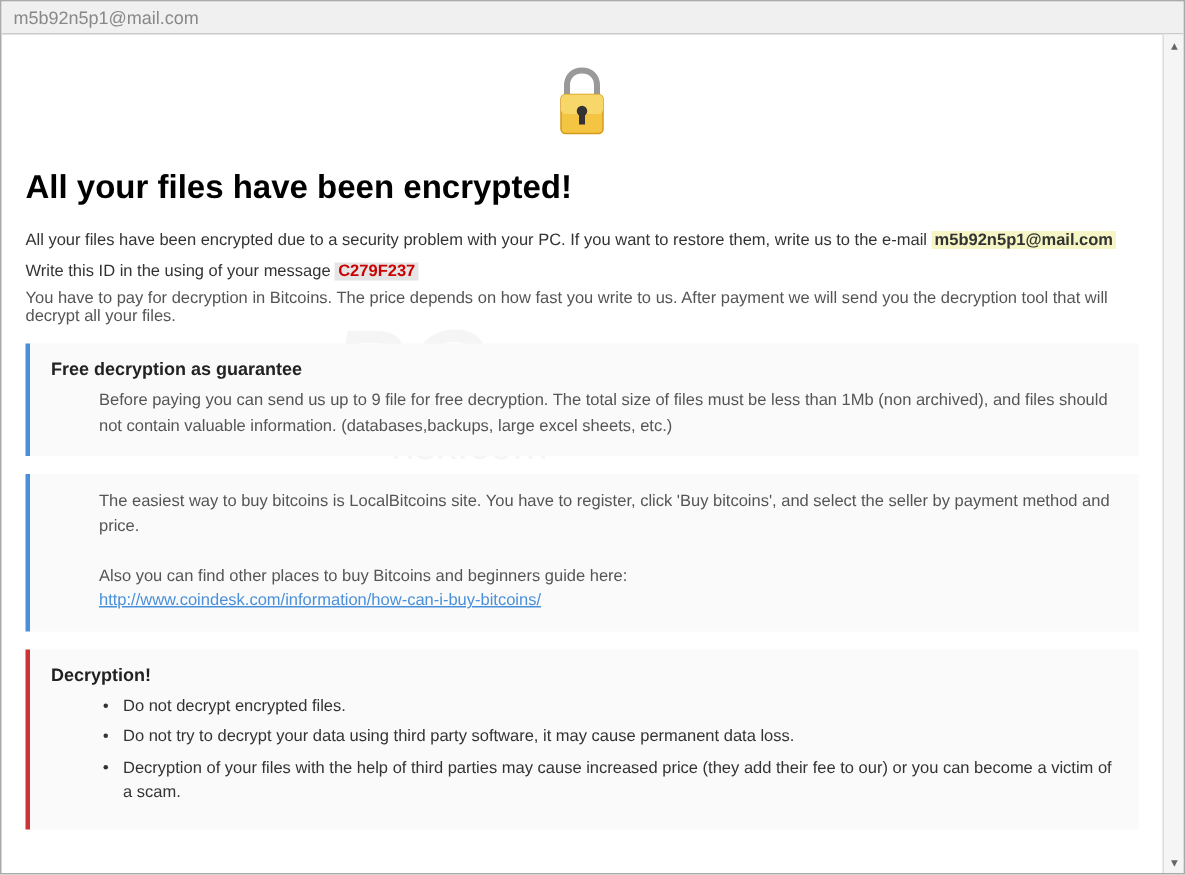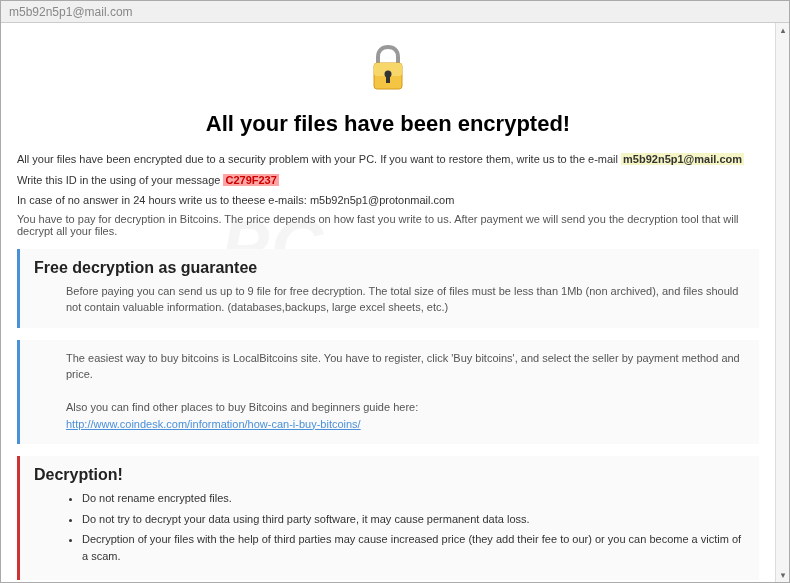--- a/index.html
+++ b/index.html
@@ -86,60 +86,60 @@
   z-index: 1;
 }
 .lock-container {
   text-align: center;
   padding: 8px 0 4px 0;
 }
 .lock-icon {
   display: inline-block;
 }
 .main-heading {
-  text-align: center;
+  text-align: left;
   font-size: 22px;
   font-weight: bold;
   color: #000;
   margin: 8px 0 14px 0;
 }
 .intro {
   font-size: 11px;
   color: #333;
   line-height: 1.5;
   margin-bottom: 4px;
 }
 .intro b { font-weight: normal; }
 .highlight {
   background: #f5f5c5;
   padding: 0 2px;
   font-weight: bold;
 }
 .highlight-id {
-  background: #fca5a5;
+  background: #e5e5e5;
   color: #c00;
   padding: 0 2px;
   font-weight: bold;
 }
 .pay-line {
   font-size: 11px;
   color: #555;
   margin: 4px 0 12px 0;
 }
 .section-box {
   border-left: 3px solid #4a90d9;
   background: #fafafa;
   padding: 10px 14px 12px 14px;
   margin-bottom: 12px;
 }
 .section-box-red {
   border-left: 3px solid #cc3333;
 }
 .section-title {
-  font-size: 16px;
+  font-size: 12px;
   font-weight: bold;
   color: #222;
   margin-bottom: 6px;
 }
 .section-body {
   font-size: 11px;
   color: #555;
   padding-left: 32px;
   line-height: 1.5;
 }
@@ -185,45 +185,41 @@
 <div class="main-heading">All your files have been encrypted!</div>
 
 <div class="intro">
   <b><span>All your files have been encrypted due to a security problem with your PC. If you want to restore them, write us to the e-mail </span></b>
   <span class="highlight">m5b92n5p1@mail.com</span>
 </div>
 <div class="intro">
   <b><span>Write this ID in the using of your message </span></b>
   <span class="highlight-id">C279F237</span>
 </div>
-<div class="intro">
-  <b><span>In case of no answer in 24 hours write us to theese e-mails: </span>
-  <span>m5b92n5p1@protonmail.com</span></b>
-</div>
 
 <div class="pay-line">You have to pay for decryption in Bitcoins. The price depends on how fast you write to us. After payment we will send you the decryption tool that will decrypt all your files.</div>
 
 <div class="section-box">
   <div class="section-title">Free decryption as guarantee</div>
   <div class="section-body">Before paying you can send us up to 9 file for free decryption. The total size of files must be less than 1Mb (non archived), and files should not contain valuable information. (databases,backups, large excel sheets, etc.)</div>
 </div>
 
 <div class="section-box">
   <div class="section-body">
     <span>The easiest way to buy bitcoins is LocalBitcoins site. You have to register, click 'Buy bitcoins', and select the seller by payment method and price.</span><br>
     <br>
     <span>Also you can find other places to buy Bitcoins and beginners guide here:</span><br>
     <a>http://www.coindesk.com/information/how-can-i-buy-bitcoins/</a>
   </div>
 </div>
 
 <div class="section-box section-box-red">
   <div class="section-title">Decryption!</div>
   <ul class="attention-list">
-    <li>Do not rename encrypted files.</li>
+    <li>Do not decrypt encrypted files.</li>
     <li>Do not try to decrypt your data using third party software, it may cause permanent data loss.</li>
     <li>Decryption of your files with the help of third parties may cause increased price (they add their fee to our) or you can become a victim of a scam.</li>
   </ul>
 </div>
 
 </div>
 </div>
 
 <div class="scrollbar">
   <div class="scroll-arrow-up">▴</div>

